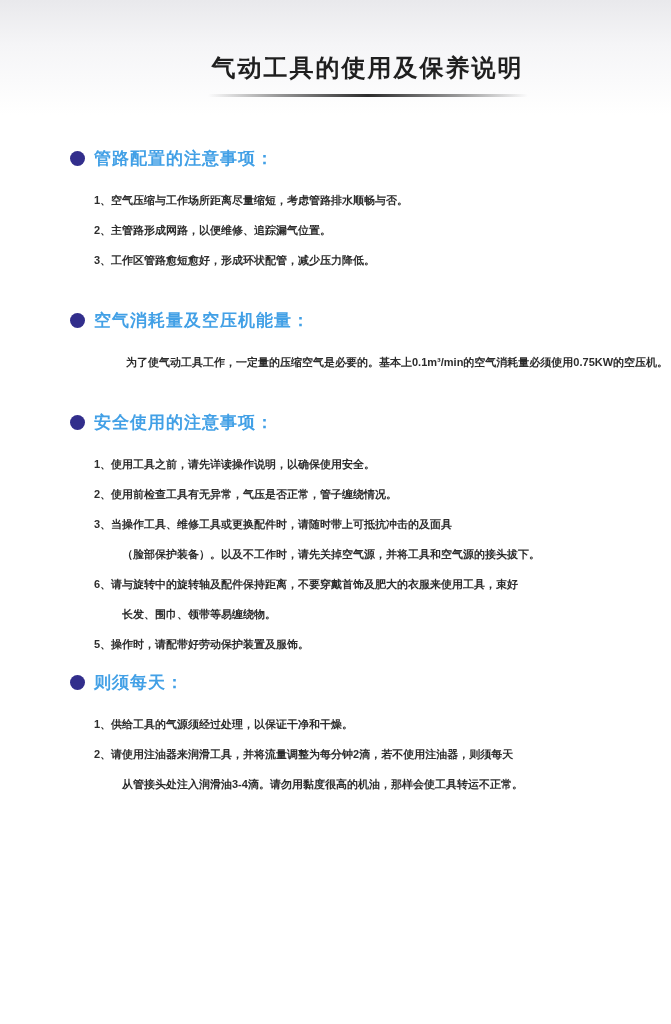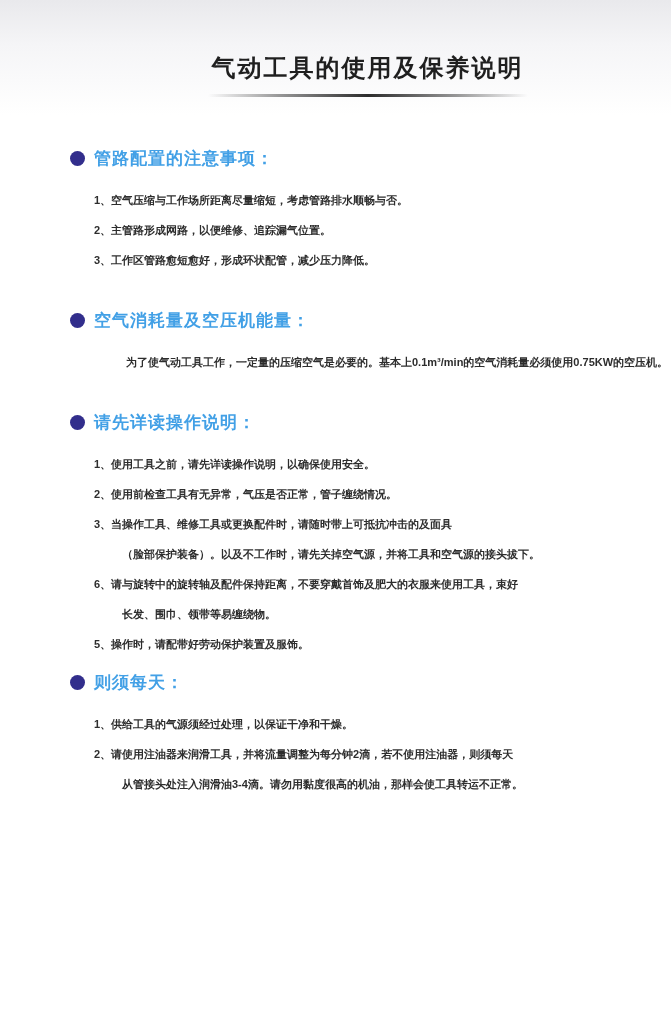--- a/index.html
+++ b/index.html
@@ -111,21 +111,21 @@
       <span class="heading-text">空气消耗量及空压机能量：</span>
     </div>
     <div class="sec-body">
       <div class="para">为了使气动工具工作，一定量的压缩空气是必要的。基本上0.1m³/min的空气消耗量必须使用0.75KW的空压机。</div>
     </div>
   </div>
 
   <div class="section sec-4">
     <div class="heading-row">
       <span class="bullet"></span>
-      <span class="heading-text">请先详读操作说明：</span>
+      <span class="heading-text">安全使用的注意事项：</span>
     </div>
     <div class="sec-body">
       <div class="item">1、使用工具之前，请先详读操作说明，以确保使用安全。</div>
       <div class="item">2、使用前检查工具有无异常，气压是否正常，管子缠绕情况。</div>
       <div class="item">3、当操作工具、维修工具或更换配件时，请随时带上可抵抗冲击的及面具
 （脸部保护装备）。以及不工作时，请先关掉空气源，并将工具和空气源的接头拔下。</div>
       <div class="item">6、请与旋转中的旋转轴及配件保持距离，不要穿戴首饰及肥大的衣服来使用工具，束好
 长发、围巾、领带等易缠绕物。</div>
       <div class="item">5、操作时，请配带好劳动保护装置及服饰。</div>
     </div>

